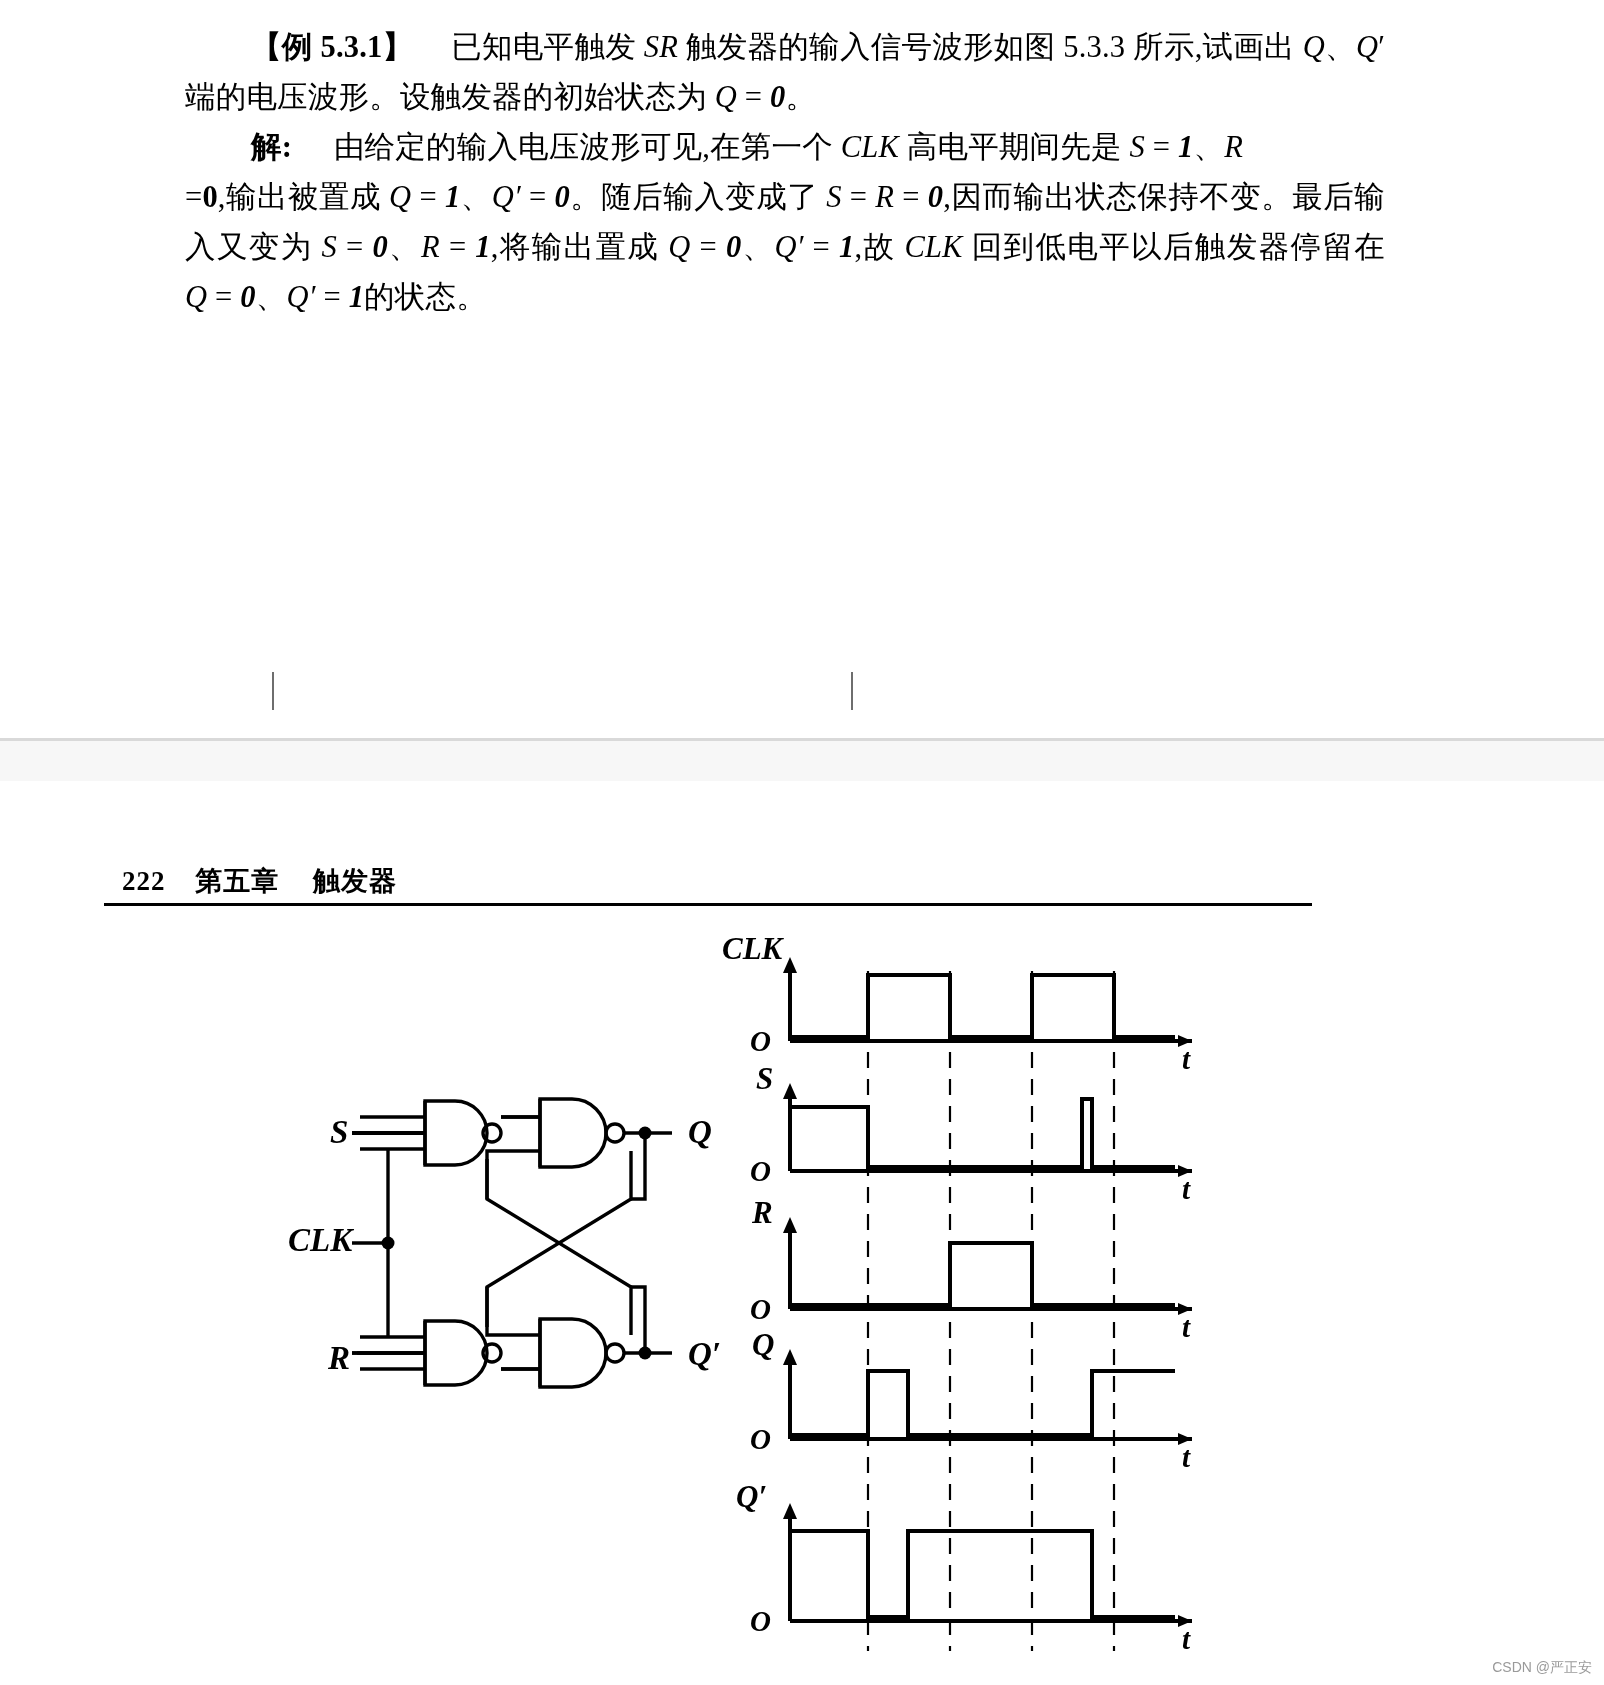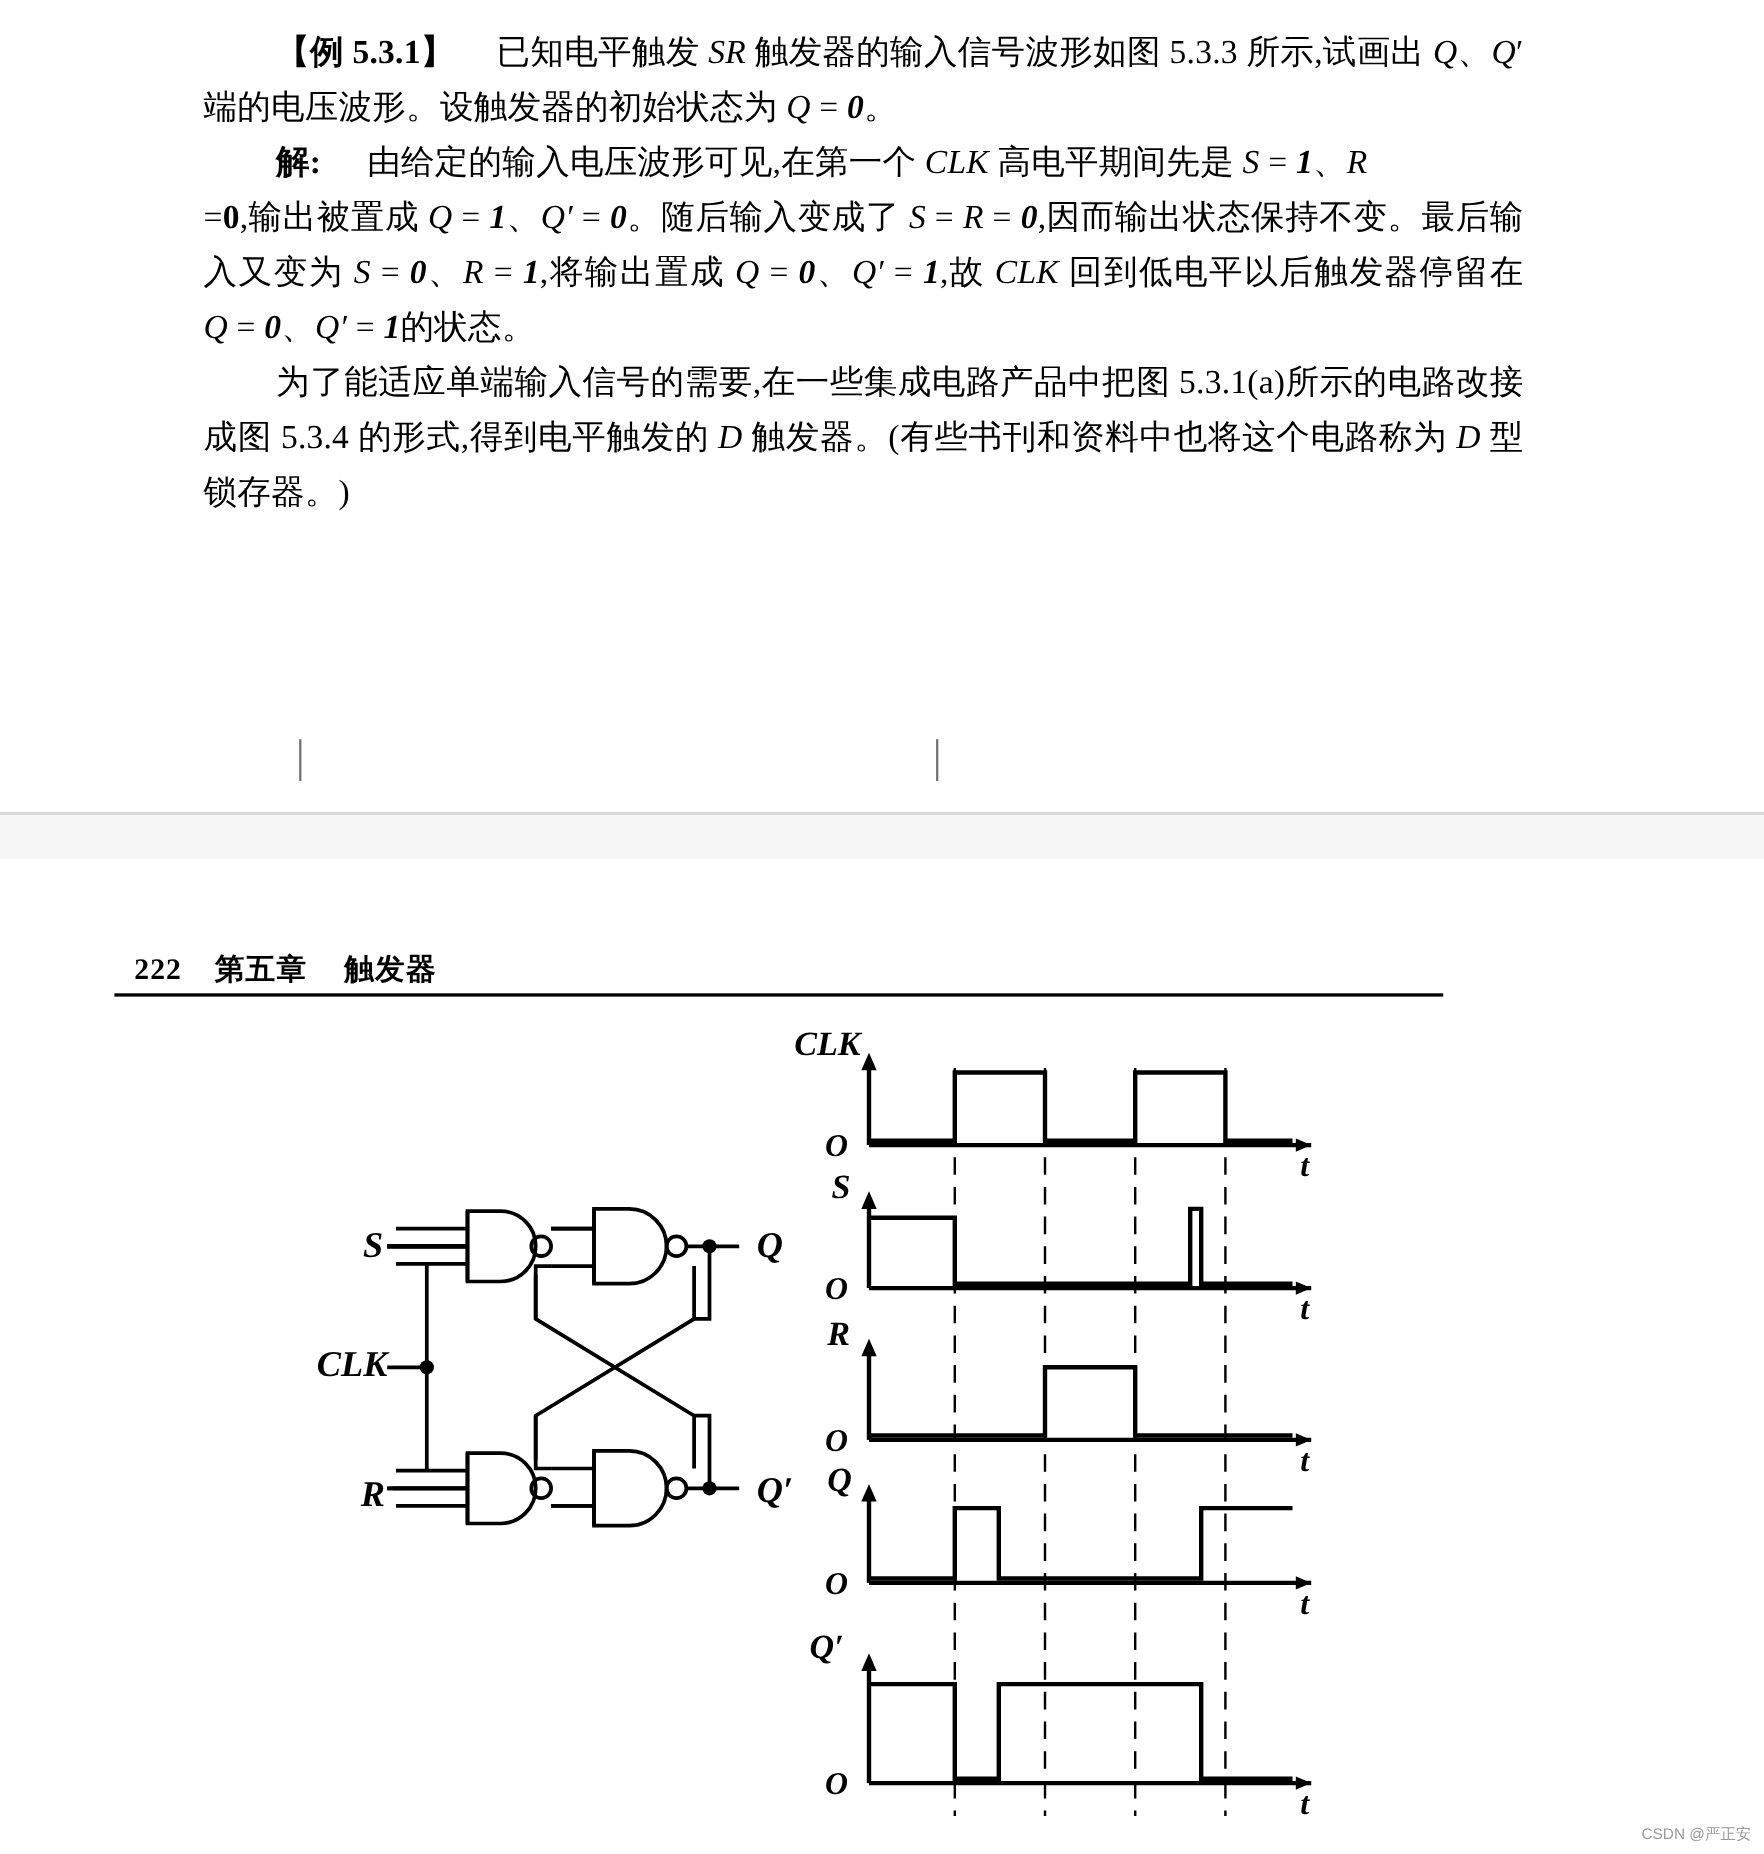--- a/index.html
+++ b/index.html
@@ -138,23 +138,20 @@
       <span style="display:inline-block;width:30px"></span>已知电平触发 <span class="it">SR</span> 触发器的输入信号波形如图 5.3.3 所示,试画出 <span class="it">Q</span>、<span class="it">Q</span>′端的电压波形。设触发器的初始状态为 <span class="mono-eq">Q <span style="font-style:normal">=</span> <b>0</b></span>。
     </p>
 
     <p class="para">
       <span class="bold">解:</span>
       <span style="display:inline-block;width:34px"></span>由给定的输入电压波形可见,在第一个 <span class="it">CLK</span> 高电平期间先是 <span class="mono-eq">S <span style="font-style:normal">=</span> <b>1</b></span>、<span class="it">R</span><br>
       <span style="font-style:normal">=</span><b>0</b>,输出被置成 <span class="mono-eq">Q <span style="font-style:normal">=</span> <b>1</b></span>、<span class="mono-eq">Q′ <span style="font-style:normal">=</span> <b>0</b></span>。随后输入变成了 <span class="mono-eq">S <span style="font-style:normal">=</span> R <span style="font-style:normal">=</span> <b>0</b></span>,因而输出状态保持不变。最后输入又变为 <span class="mono-eq">S <span style="font-style:normal">=</span> <b>0</b></span>、<span class="mono-eq">R <span style="font-style:normal">=</span> <b>1</b></span>,将输出置成 <span class="mono-eq">Q <span style="font-style:normal">=</span> <b>0</b></span>、<span class="mono-eq">Q′ <span style="font-style:normal">=</span> <b>1</b></span>,故 <span class="it">CLK</span> 回到低电平以后触发器停留在 <span class="mono-eq">Q <span style="font-style:normal">=</span> <b>0</b></span>、<span class="mono-eq">Q′ <span style="font-style:normal">=</span> <b>1</b></span>的状态。
     </p>
 
 
-    <p class="para">
-      为了能适应单端输入信号的需要,在一些集成电路产品中把图 5.3.1(a)所示的电路改接成图 5.3.4 的形式,得到电平触发的 <span class="it">D</span> 触发器。(有些书刊和资料中也将这个电路称为 <span class="it">D</span> 型锁存器。)
-    </p>
   </div>
 
   <div class="tickmarks">
     <div class="tick a"></div>
     <div class="tick b"></div>
   </div>
 </div>
 
 <div class="page-divider"></div>
 <div class="page-gap"></div>

